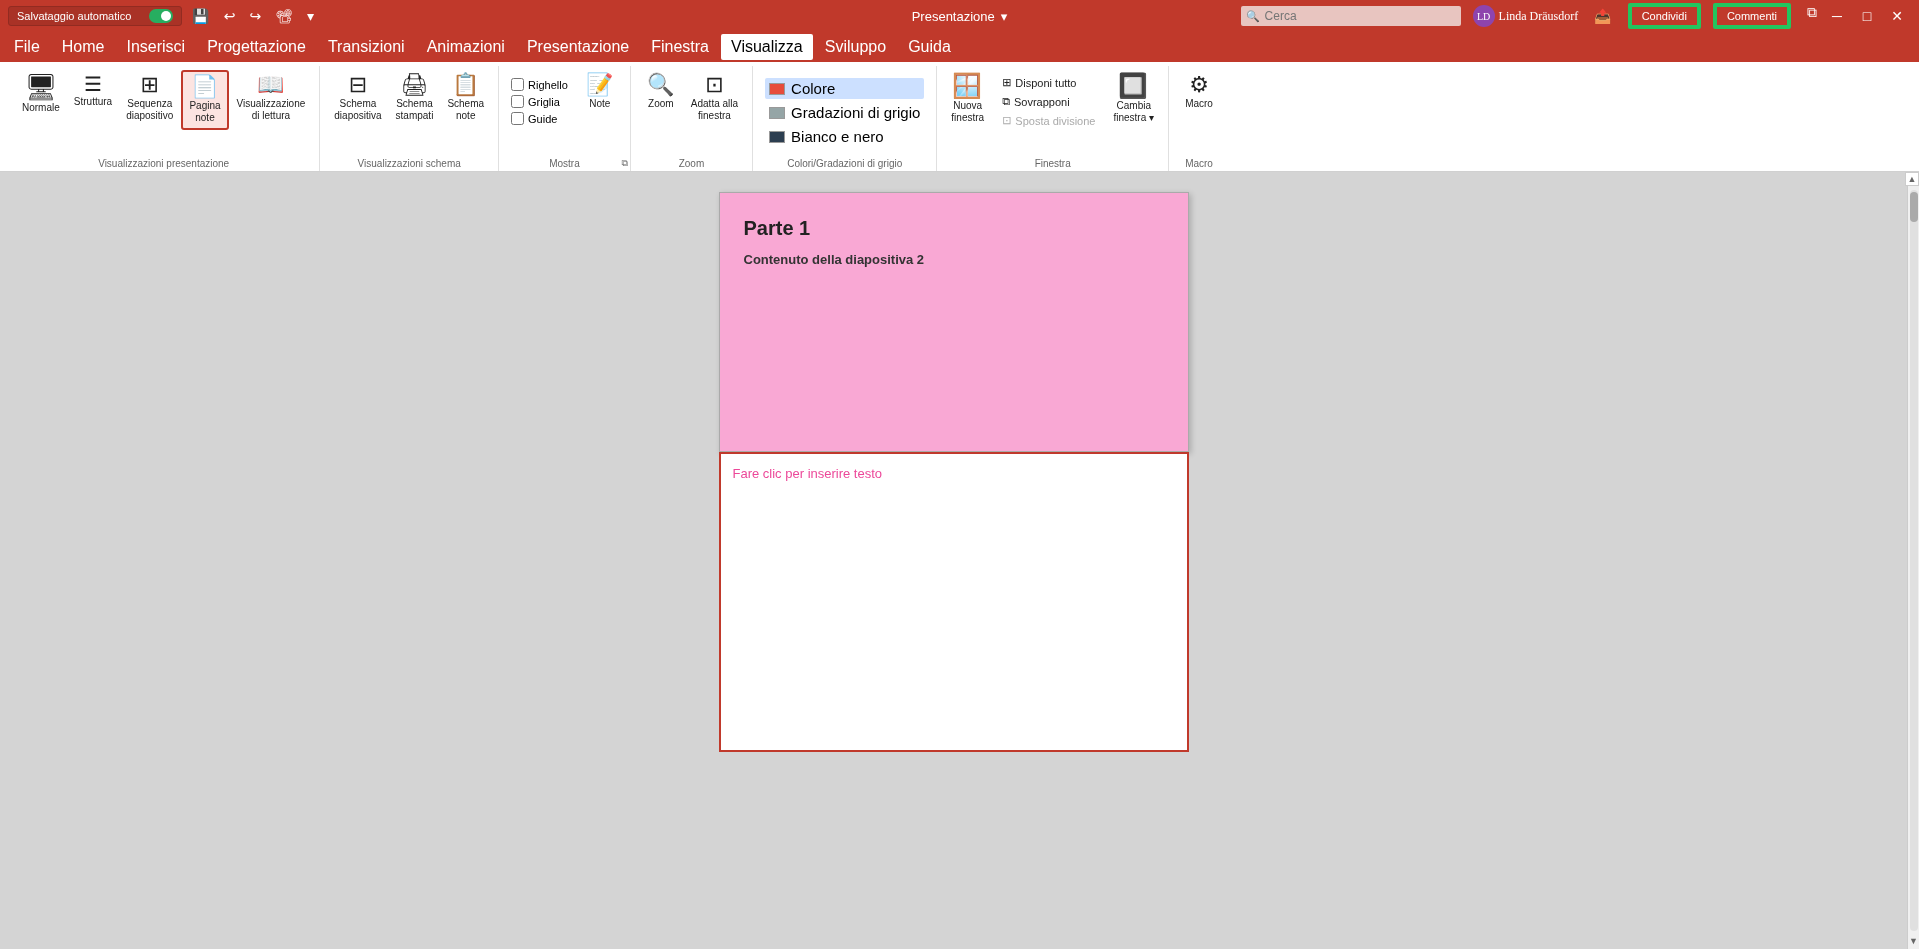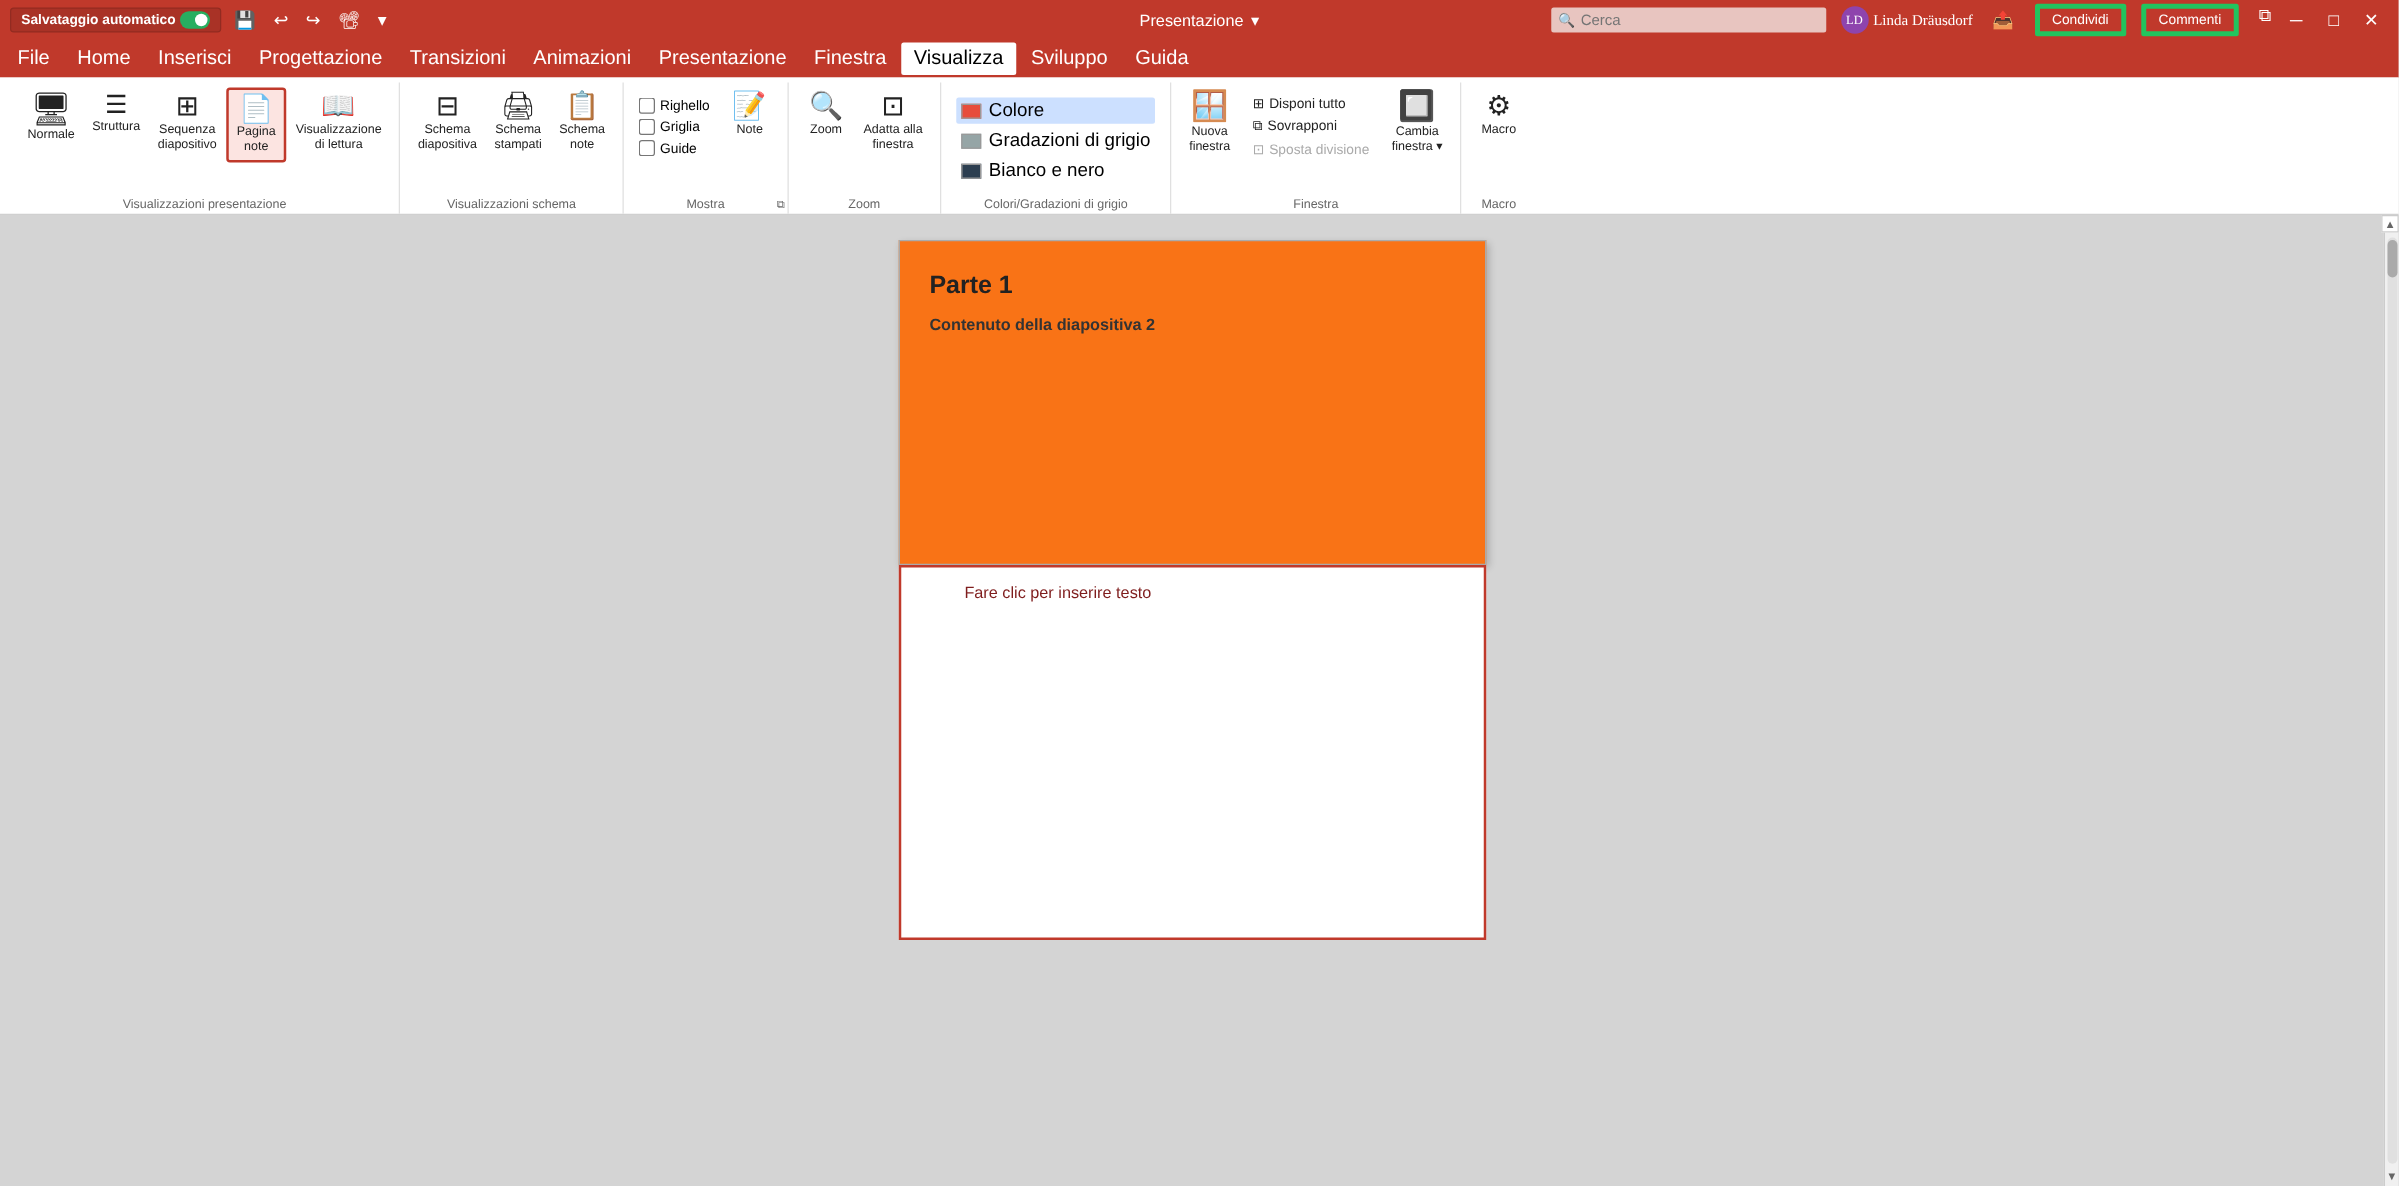--- a/index.html
+++ b/index.html
@@ -17,23 +17,22 @@
     }
     .title-bar-left { display: flex; align-items: center; gap: 6px; }
     .title-bar-right { display: flex; align-items: center; gap: 12px; margin-left: auto; }
     .save-toggle {
       background: #a93226;
       border: 1px solid #922b21;
       color: white;
       border-radius: 3px;
       padding: 2px 8px;
       font-size: 11px;
-      display: flex; align-items: center; gap: 4px;
-      cursor: pointer;
-      font-weight: bold;
+      display: flex; align-items: center; gap: 18px;
+      cursor: pointer;
     }
     .toggle-circle { width: 24px; height: 14px; background: #27ae60; border-radius: 7px; position: relative; display: inline-block; }
     .toggle-circle::after { content: ''; position: absolute; right: 2px; top: 2px; width: 10px; height: 10px; background: white; border-radius: 50%; }
     .tb-icon { font-size: 14px; color: white; cursor: pointer; padding: 2px 4px; }
     .title-search {
       background: #e8c5c0;
       border: none;
       border-radius: 2px;
       padding: 3px 8px 3px 24px;
       font-size: 12px;
@@ -133,41 +132,41 @@
       flex: 1;
       display: flex;
       flex-direction: column;
       align-items: center;
       padding: 20px;
       overflow: auto;
       position: relative;
     }
     .slide-container { display: flex; flex-direction: column; align-items: center; gap: 0; }
     .slide-page {
-      background: #f97316;
+      background: #f9a8d4;
       width: 470px;
       height: 260px;
       border: 1px solid #aaa;
       box-shadow: 2px 2px 6px rgba(0,0,0,0.2);
       padding: 24px;
       position: relative;
     }
     .slide-title { font-size: 20px; font-weight: bold; color: #222; margin-bottom: 12px; }
     .slide-content { font-size: 13px; font-weight: bold; color: #333; }
 
     .notes-container {
       background: white;
       width: 470px;
       min-height: 300px;
       border: 2.5px solid #c0392b;
       position: relative;
       padding: 12px;
       margin-top: 0;
     }
-    .notes-placeholder { color: #7f1d1d; font-size: 13px; margin-left: 39px; }
+    .notes-placeholder { color: #ec4899; font-size: 13px; }
 
     
     .right-scrollbar {
       width: 12px;
       background: #f0f0f0;
       border-left: 1px solid #ccc;
       display: flex;
       flex-direction: column;
       align-items: center;
     }

